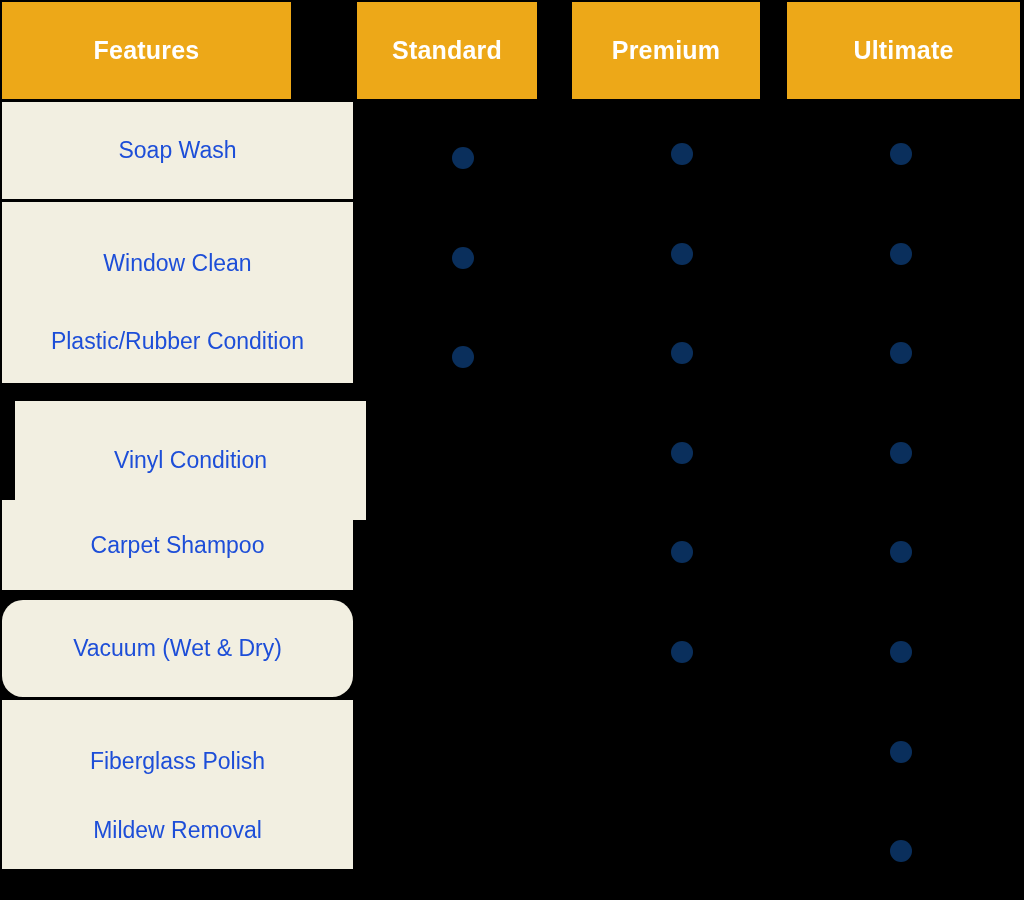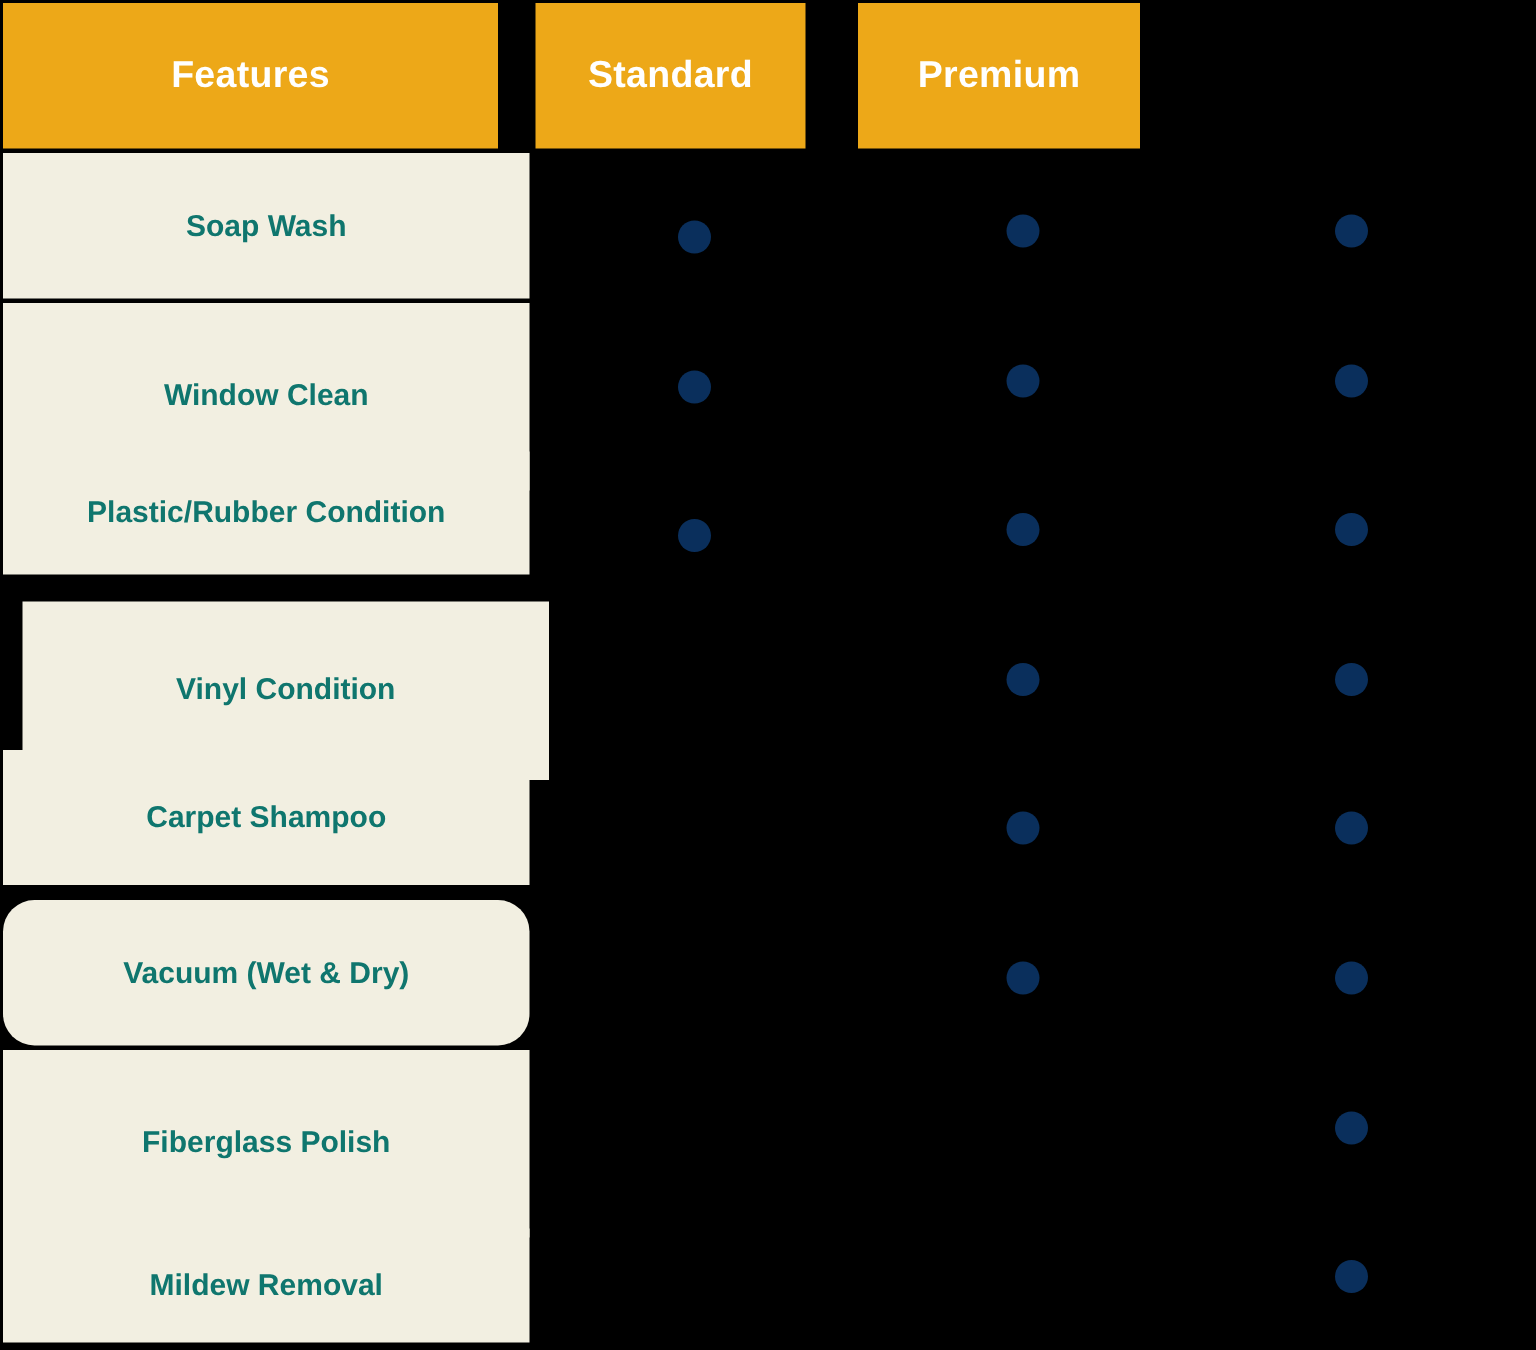--- a/index.html
+++ b/index.html
@@ -42,42 +42,42 @@
     box-sizing: border-box;
   }
   .head-cell span {
     color: #FFFFFF;
     font-weight: 700;
     font-size: 25px;
     letter-spacing: 0.2px;
     line-height: 1;
     white-space: nowrap;
   }
-  .head-features { left: 2px;   width: 330px; }
+  .head-features { left: 2px;   width: 289px; }
   .head-standard { left: 357px; width: 180px; }
   .head-premium  { left: 572px; width: 188px; }
   .head-ultimate { left: 787px; width: 233px; }
 
   
   .feature-cell {
     position: absolute;
     left: 2px;
     width: 351px;
     height: 97px;
     background: #F2EFE1;
     display: flex;
     align-items: center;
     justify-content: center;
     box-sizing: border-box;
     padding: 0 8px;
   }
   .feature-cell span {
-    color: #0f766e;
-    font-size: 20px;
-    font-weight: 700;
+    color: #1d4ed8;
+    font-size: 23px;
+    font-weight: 400;
     line-height: 1.2;
     text-align: center;
     white-space: nowrap;
   }
 
   
   .dot {
     position: absolute;
     width: 22px;
     height: 22px;
@@ -92,20 +92,23 @@
 
   <div class="header-row">
     <div class="head-cell head-features">
       <span>Features</span>
     </div>
     <div class="head-cell head-standard">
       <span>Standard</span>
     </div>
     <div class="head-cell head-premium">
       <span>Premium</span>
+    </div>
+    <div class="head-cell head-ultimate">
+      <span>Ultimate</span>
     </div>
   </div>
 
   <div id="body-rows">
       <div class="feature-cell" style="top: 102px; height: 97px;">
         <span>Soap Wash</span>
       </div>
       <div class="dot" style="left: 452px; top: 147px;"></div>
       <div class="dot" style="left: 671px; top: 143px;"></div>
       <div class="dot" style="left: 890px; top: 143px;"></div>
@@ -133,19 +136,19 @@
       <div class="dot" style="left: 890px; top: 541.4px;"></div>
       <div class="feature-cell" style="top: 600px; height: 97px; border-radius: 21px;">
         <span>Vacuum (Wet &amp; Dry)</span>
       </div>
       <div class="dot" style="left: 671px; top: 641px;"></div>
       <div class="dot" style="left: 890px; top: 641px;"></div>
       <div class="feature-cell" style="top: 699.6px; height: 125px;">
         <span>Fiberglass Polish</span>
       </div>
       <div class="dot" style="left: 890px; top: 740.6px;"></div>
-      <div class="feature-cell" style="top: 819px; height: 76px;">
+      <div class="feature-cell" style="top: 793px; height: 76px;">
         <span>Mildew Removal</span>
       </div>
       <div class="dot" style="left: 890px; top: 840.2px;"></div>
     </div>
 
 </div>
 
 </body></html>

